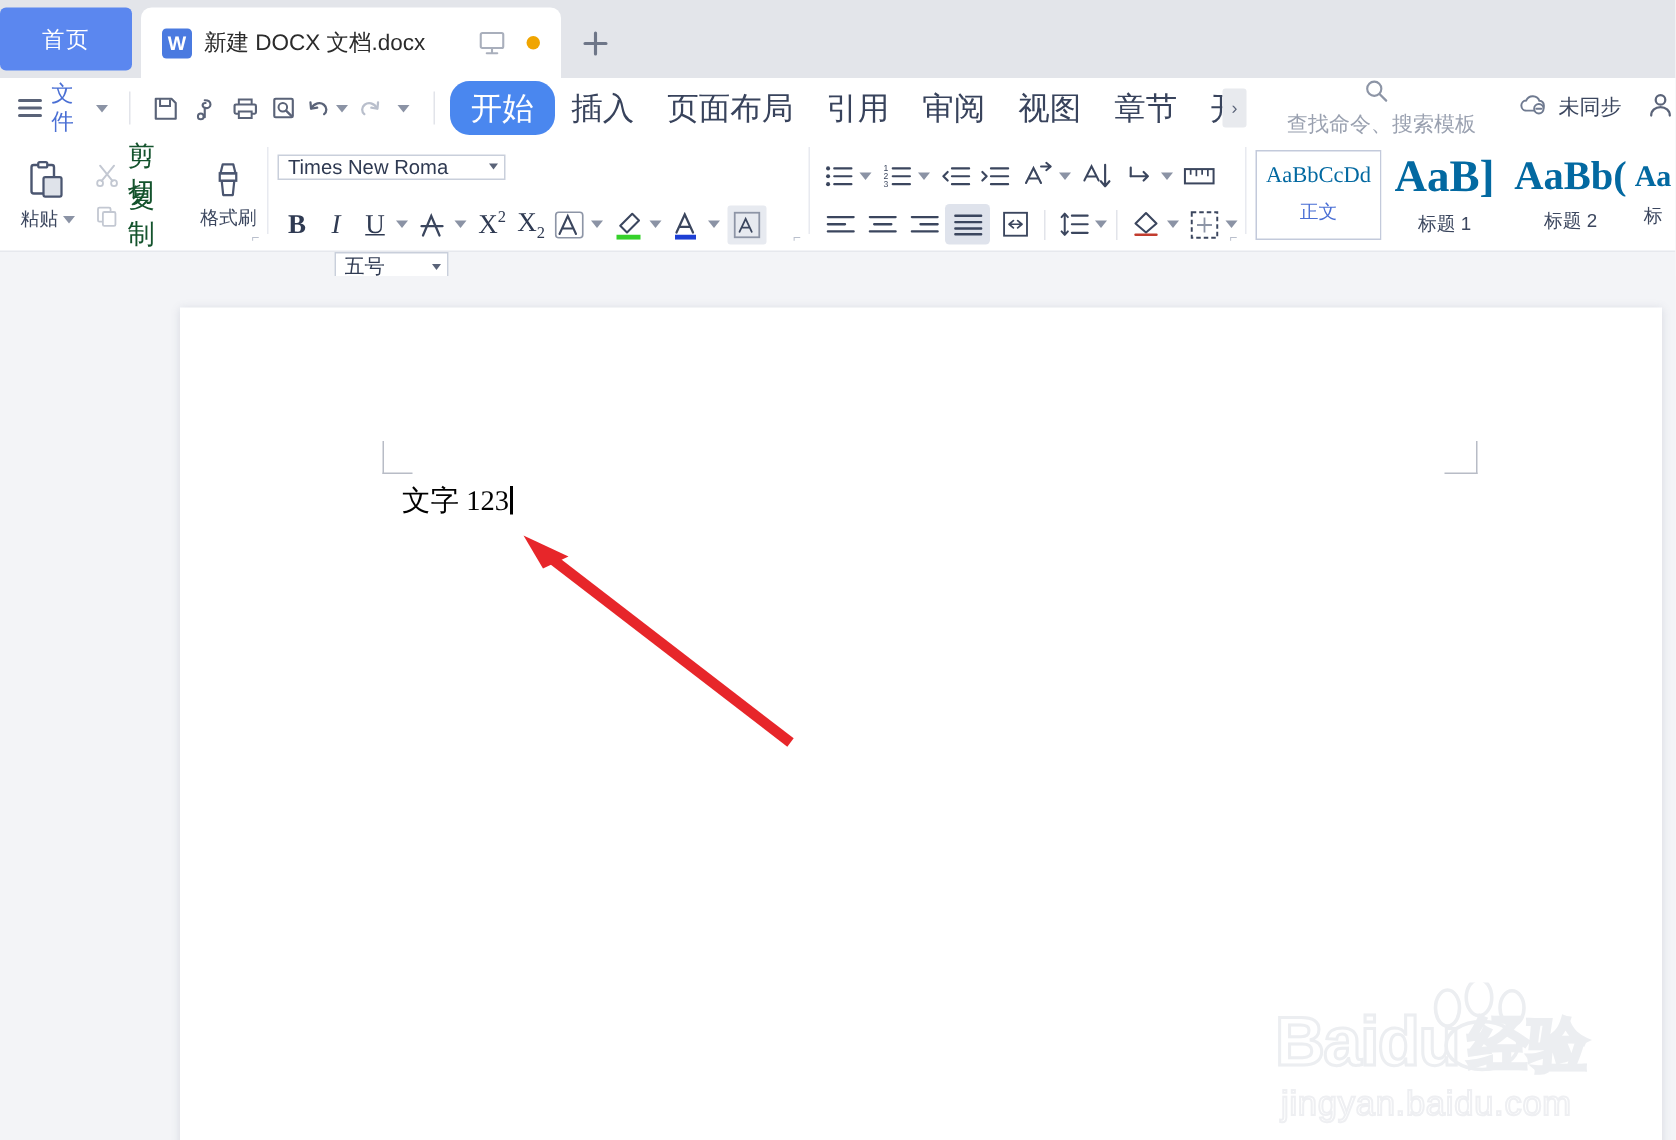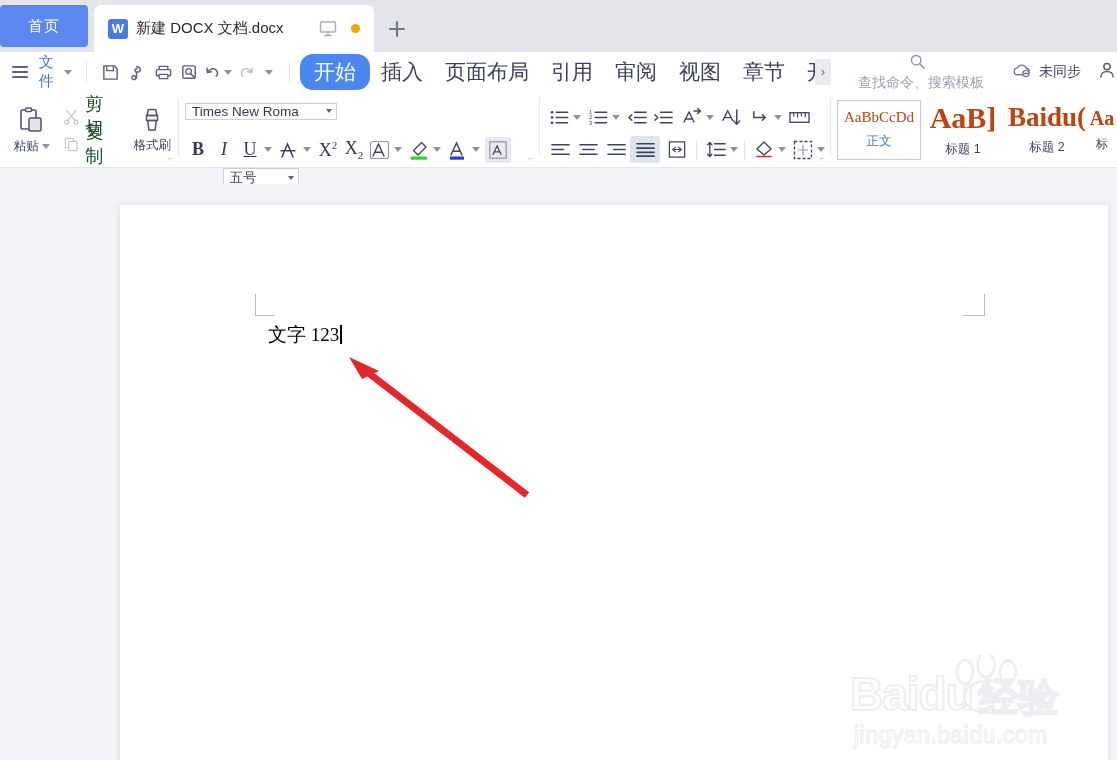--- a/index.html
+++ b/index.html
@@ -55,21 +55,21 @@
     cursor: pointer;
   }
   .plus-tab svg { opacity: .85; }
 
   
   .menubar {
     position: absolute; left: 0; top: 52px; width: 1117px; height: 40px;
     background: #fff;
     display: flex; align-items: center;
   }
-  .mi { display: flex; align-items: center; cursor: pointer; text-align: center; }
+  .mi { display: flex; align-items: center; cursor: pointer; }
   .hamburger { margin-left: 12px; width: 20px; }
   .hamburger span {
     display: block; height: 2px; background: #5a6378;
     border-radius: 1px; margin: 3px 0;
   }
   .file-label { font-size: 15px; color: #4a6fd4; margin-left: 6px; }
   .caret-sm {
     width: 0; height: 0; margin-left: 6px;
     border-left: 4px solid transparent; border-right: 4px solid transparent;
     border-top: 5px solid #8b93a5;
@@ -140,21 +140,21 @@
   .ic.on { background: #dfe3ec; border-radius: 3px; }
 
   
   .stylesgrp { padding-left: 6px; align-items: center; }
   .style-card {
     width: 84px; height: 60px; background: #fff;
     display: flex; flex-direction: column; align-items: center; justify-content: center;
     cursor: pointer; border: 1px solid transparent;
   }
   .style-card.sel { border-color: #c3cadb; }
-  .style-card .prev { color: #c2410c; line-height: 1; white-space: nowrap; overflow: hidden; text-align: center; }
+  .style-card .prev { color: #0369a1; line-height: 1; white-space: nowrap; overflow: hidden; text-align: center; }
   .style-card .nm { font-size: 12.5px; color: #3b465e; margin-top: 8px; }
   .style-card.sel .nm { color: #4a6fd4; }
 
   
   .canvas {
     position: absolute; left: 0; top: 184px; width: 1117px; height: 592px;
     background: #f3f4f7; overflow: hidden;
   }
   .page {
     position: absolute; left: 120px; top: 21px;
@@ -584,21 +584,21 @@
     <div class="grp stylesgrp">
       <div class="style-card sel">
         <span class="prev" style="font-family:'Liberation Serif',serif;font-size:15px;">AaBbCcDd</span>
         <span class="nm">正文</span>
       </div>
       <div class="style-card">
         <span class="prev" style="font-family:'Liberation Serif',serif;font-size:30px;font-weight:bold;">AaB]</span>
         <span class="nm">标题 1</span>
       </div>
       <div class="style-card">
-        <span class="prev" style="font-family:'Liberation Serif',serif;font-size:27px;font-weight:bold;">Baidu(</span>
+        <span class="prev" style="font-family:'Liberation Serif',serif;font-size:27px;font-weight:bold;">AaBb(</span>
         <span class="nm">标题 2</span>
       </div>
       <div class="style-card" style="width:26px;overflow:hidden;">
         <span class="prev" style="font-family:'Liberation Serif',serif;font-size:20px;font-weight:bold;">Aa</span>
         <span class="nm">标</span>
       </div>
     </div>
   </div>
 
   <div class="canvas">

